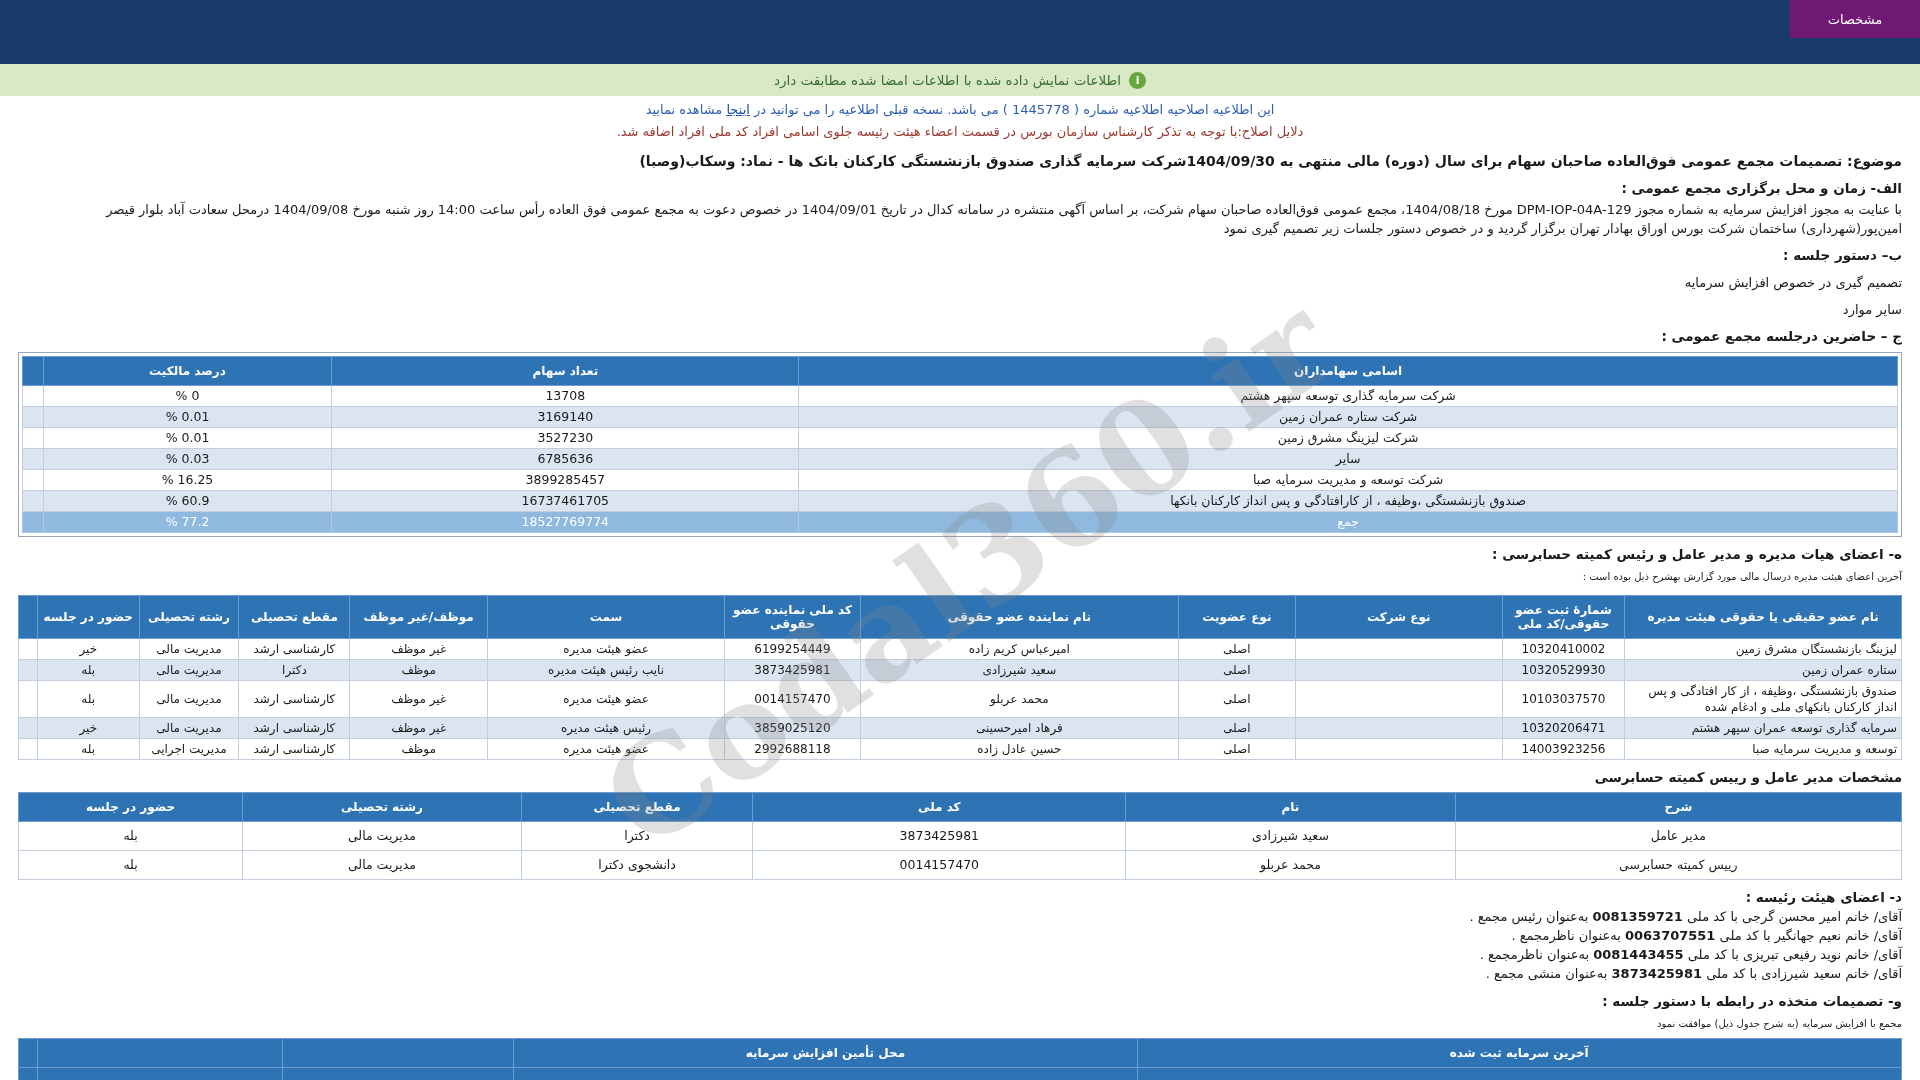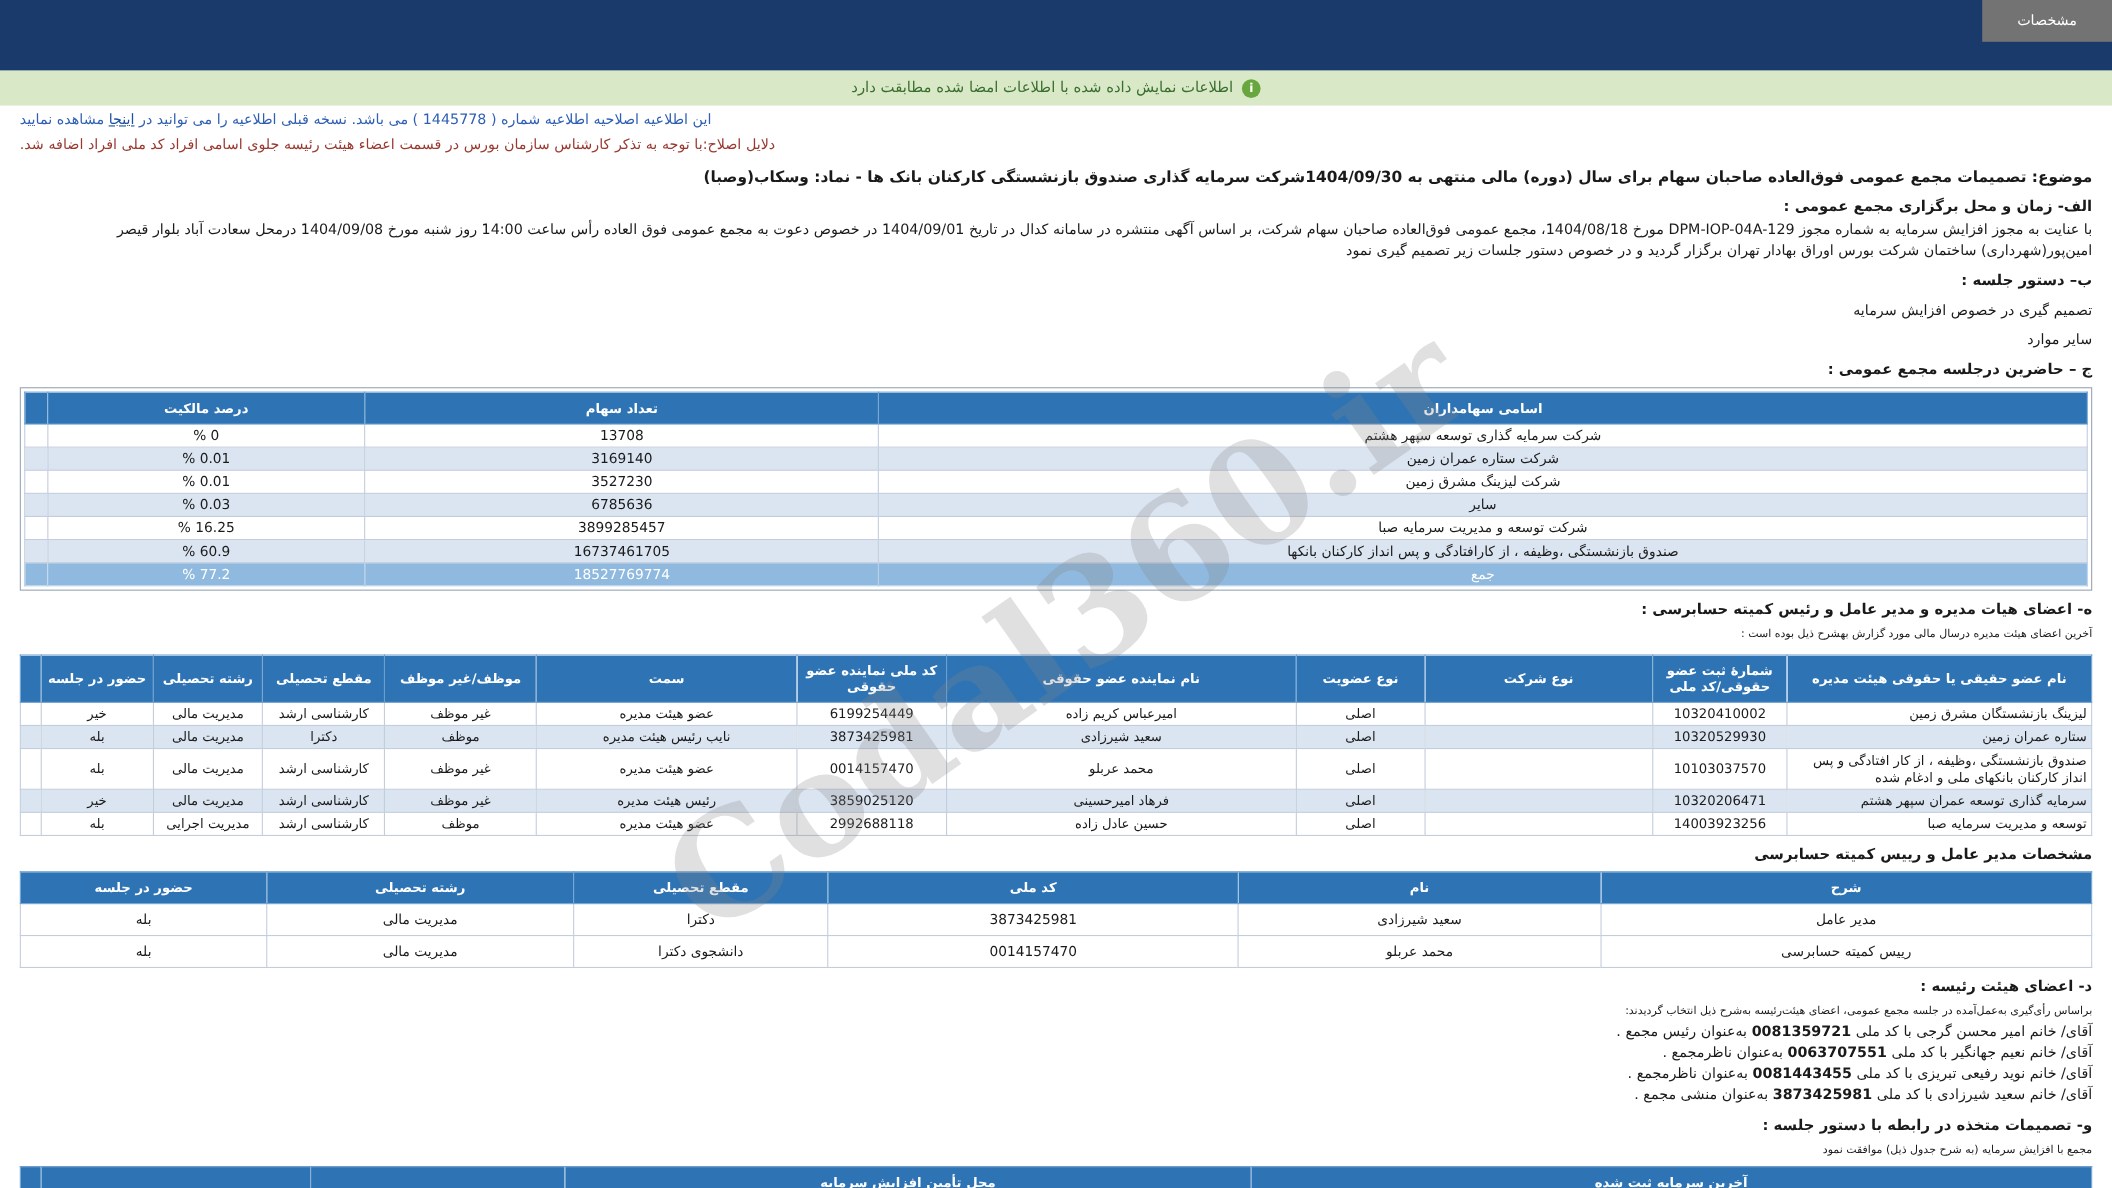--- a/index.html
+++ b/index.html
@@ -4,28 +4,28 @@
 <style>
   *{box-sizing:border-box;margin:0;padding:0}
   html,body{width:1920px;height:1080px;overflow:hidden}
   body{
     background:#fff;direction:rtl;position:relative;color:#1a1a1a;
     font-family:"DejaVu Sans","Liberation Sans",sans-serif;font-size:13.5px;
   }
   
   .topbar{height:64px;background:#1a3a6b;position:relative}
   .topbar .tab{
-    position:absolute;top:0;right:0;width:118px;height:38px;background:#737373;
+    position:absolute;top:0;right:0;width:130px;height:38px;background:#701a75;
     color:#fff;display:flex;align-items:center;justify-content:center;font-size:13px;cursor:pointer
   }
   
   .greenbar{height:32px;background:#d9e9c8;display:flex;align-items:center;justify-content:center;gap:8px;color:#3a6e2f;font-size:13.5px}
   .info-icon{width:17px;height:17px;border-radius:50%;background:#68a73d;color:#fff;display:flex;align-items:center;justify-content:center;font-size:11px;font-weight:bold;flex:0 0 auto}
   .content{padding:0 18px;position:relative}
-  .center{text-align:left}
+  .center{text-align:center}
   .amendment{margin-top:5px;color:#2f5fb3;font-size:13px;line-height:18px}
   .amendment a{color:#1d4fa0;text-decoration:underline;cursor:pointer}
   .correction{margin-top:4px;color:#99382f;font-size:13px;line-height:18px}
   .subject{margin-top:10px;font-weight:bold;font-size:14px;line-height:20px}
   .sec-h{margin-top:8px;font-weight:bold;font-size:13.5px;line-height:19px}
   .para{margin-top:2px;font-size:13px;line-height:19px}
   .agenda-item{margin-top:9px;font-size:13px;line-height:18px}
   .subline{margin-top:4px;font-size:10px;line-height:18px}
   
   table{width:100%;border-collapse:collapse;table-layout:fixed;font-size:12.5px}
@@ -287,21 +287,20 @@
           <td>محمد عربلو</td>
           <td>0014157470</td>
           <td>دانشجوی دکترا</td>
           <td>مدیریت مالی</td>
           <td>بله</td>
         </tr>
       </tbody>
   </table>
 
   <div class="sec-h">د- اعضای هیئت رئیسه :</div>
-  <div class="subline">براساس رأی‌گیری به‌عمل‌آمده در جلسه مجمع عمومی، اعضای هیئت‌رئیسه به‌شرح ذیل انتخاب گردیدند:</div>
   <div class="member-line">
     <span>آقای/ خانم  امیر محسن گرجی با کد ملی </span><b>0081359721</b><span>  به‌عنوان رئیس مجمع .</span>
   </div>
   <div class="member-line">
     <span>آقای/ خانم  نعیم جهانگیر با کد ملی </span><b>0063707551</b><span>  به‌عنوان ناظرمجمع .</span>
   </div>
   <div class="member-line">
     <span>آقای/ خانم  نوید رفیعی تبریزی با کد ملی </span><b>0081443455</b><span>  به‌عنوان ناظرمجمع .</span>
   </div>
   <div class="member-line">

